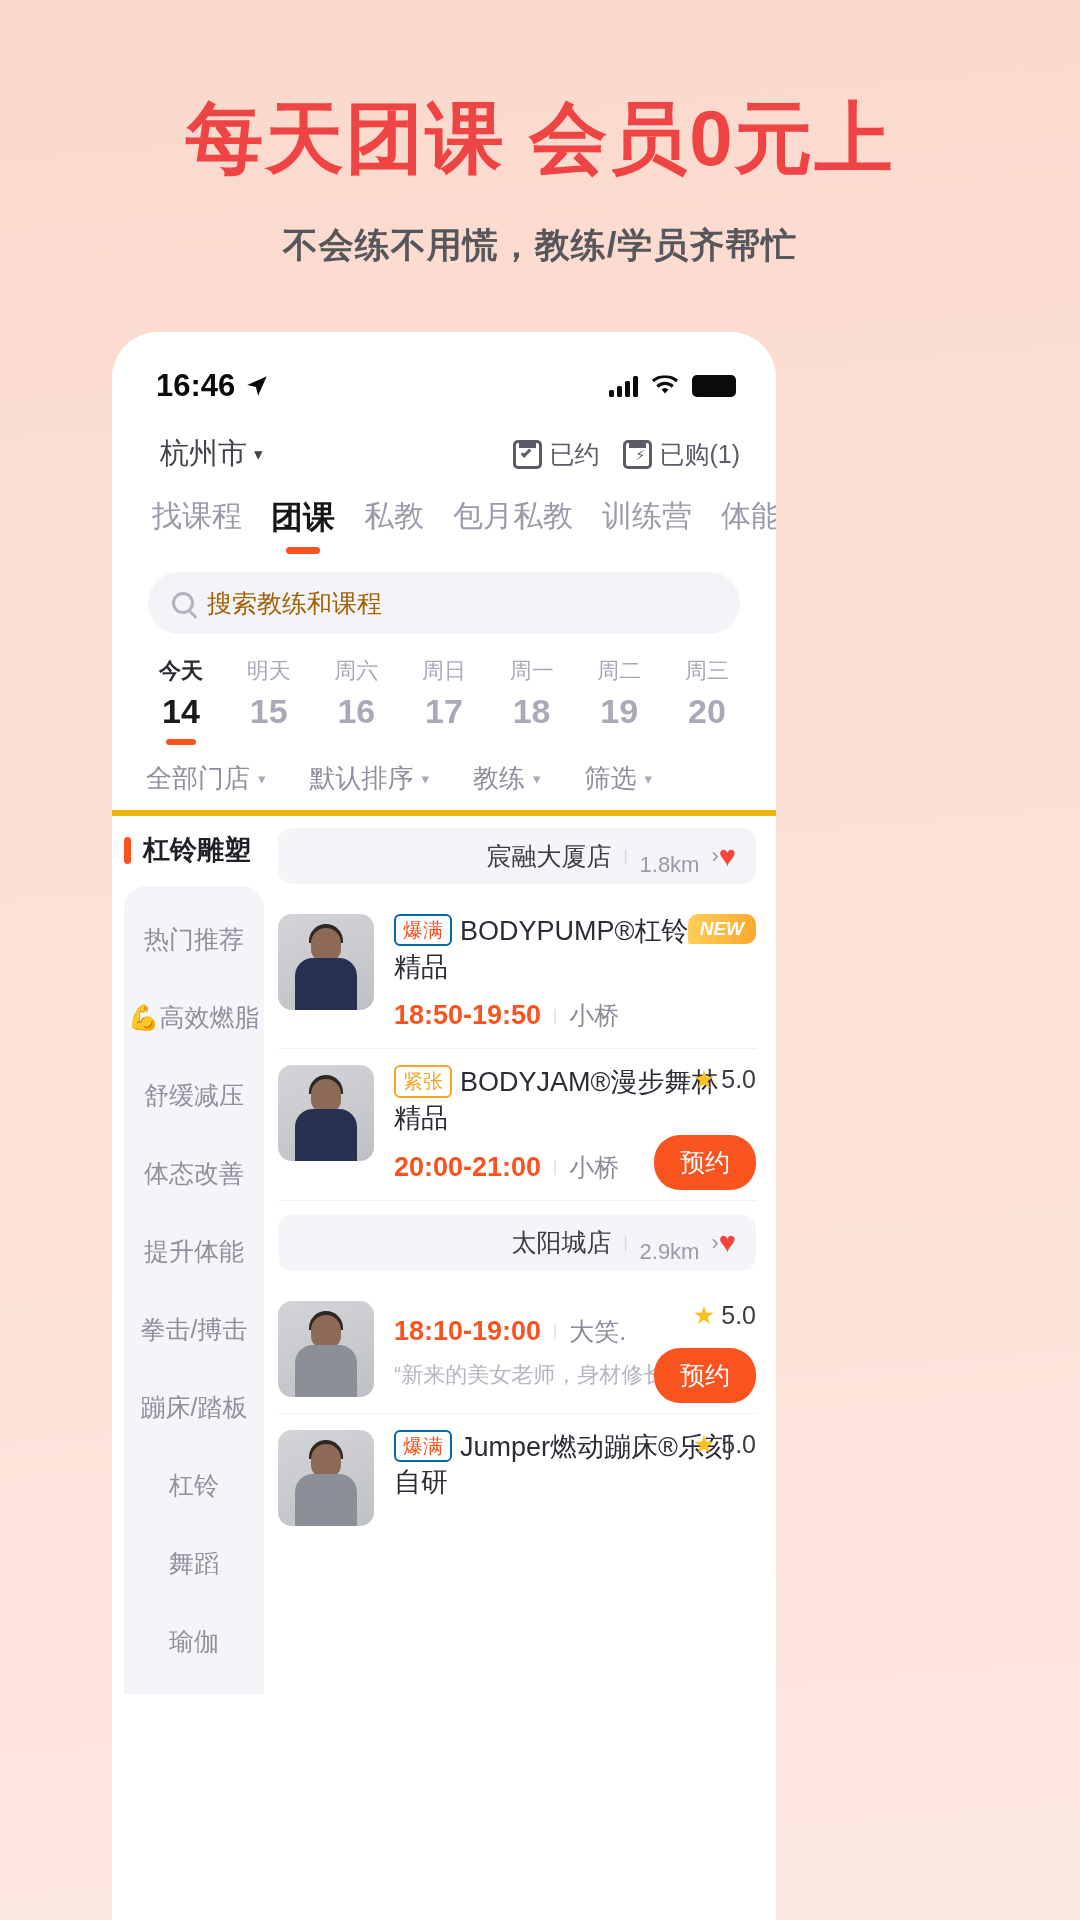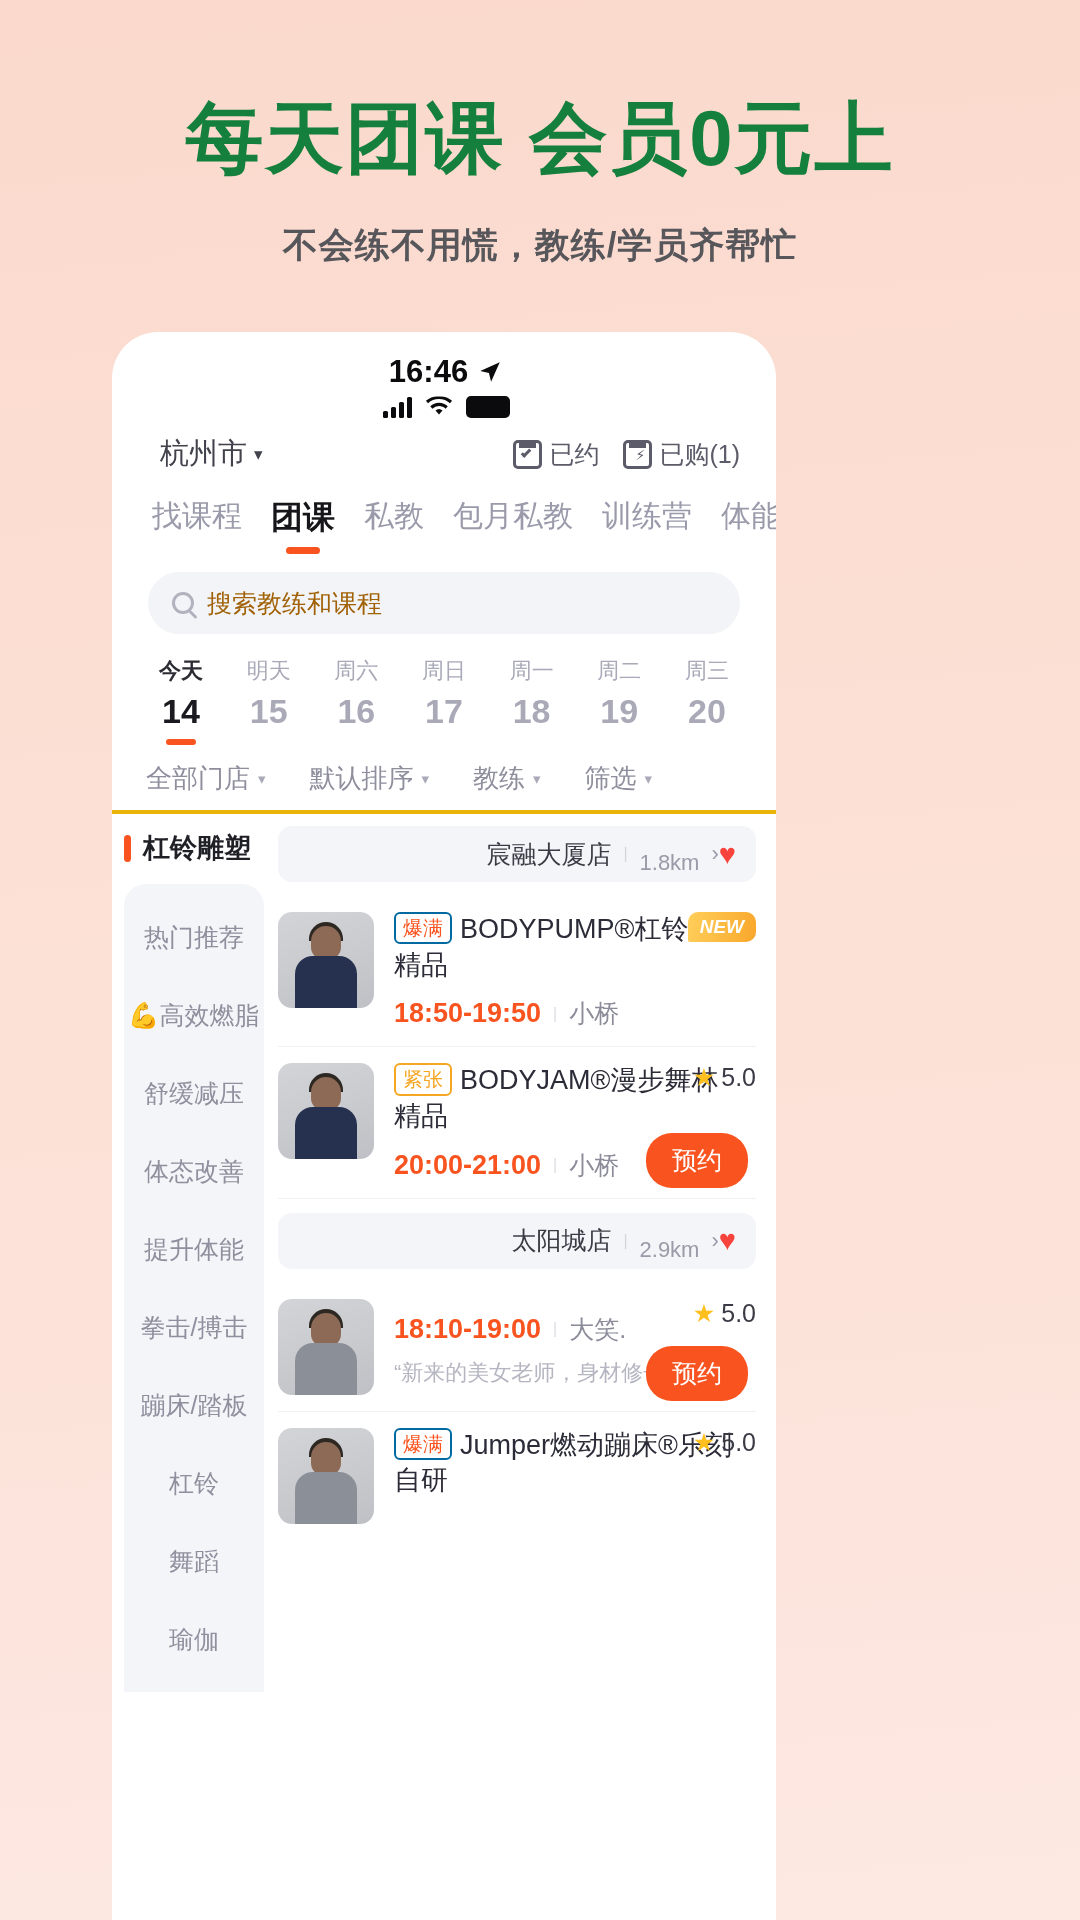--- a/index.html
+++ b/index.html
@@ -9,21 +9,21 @@
     background: linear-gradient(175deg, #fbd9cd 0%, #fcdfd3 35%, #fce3da 70%, #fde8e2 100%);
     overflow: hidden;
     position: relative;
   }
 
   
   .promo { width: 100%; padding-top: 96px; text-align: center; }
   .promo-title {
     font-size: 78px;
     font-weight: 900;
-    color: #15803d;
+    color: #ef4444;
     letter-spacing: 2px;
     line-height: 1.08;
     white-space: nowrap;
   }
   .promo-sub {
     margin-top: 42px;
     font-size: 35px;
     font-weight: 700;
     color: #56565b;
     letter-spacing: 1px;
@@ -41,21 +41,20 @@
     overflow: hidden;
   }
 
   
   .statusbar {
     height: 86px;
     display: flex;
     align-items: center;
     justify-content: space-between;
     padding: 22px 40px 0 44px;
-    flex-direction: column;
   }
   .sb-time {
     font-size: 31px; font-weight: 700; color: #0b0b0d;
     display: flex; align-items: center; gap: 9px;
   }
   .sb-right { display: flex; align-items: center; gap: 13px; }
   .bars { display: flex; align-items: flex-end; gap: 3px; height: 21px; }
   .bars i { display: block; width: 5px; background: #0b0b0d; border-radius: 1.5px; }
   .bars i:nth-child(1){height:7px} .bars i:nth-child(2){height:11px}
   .bars i:nth-child(3){height:16px} .bars i:nth-child(4){height:21px}
@@ -130,21 +129,21 @@
   .date.active .dow { color: #2c2c34; font-weight: 700; }
   .date.active .num { color: #1a1a20; font-weight: 800; }
   .date.active::after {
     content: ""; position: absolute; left: 50%; transform: translateX(-50%);
     bottom: 2px; width: 30px; height: 6px; background: #f9541f; border-radius: 3px;
   }
 
   
   .filters {
     display: flex; align-items: center; gap: 0;
-    padding: 14px 34px 14px 34px; border-bottom: 4px solid #eab308;
+    padding: 14px 34px 14px 34px; border-bottom: 6px solid #eab308;
   }
   .filter {
     font-size: 26px; color: #8e8e9d; display: flex; align-items: center; gap: 8px;
     margin-right: 44px;
   }
   .filter .caret2 { font-size: 15px; color: #a9a9b8; }
 
   
   .split { display: flex; height: 760px; }
 
@@ -225,21 +224,21 @@
     display: flex; flex-direction: column; align-items: flex-end; gap: 12px;
   }
   .rating { font-size: 25px; color: #3b3b46; display: flex; align-items: center; gap: 6px; }
   .star { color: #ffc01f; font-size: 25px; }
   .tag-new {
     font-size: 19px; font-weight: 800; font-style: italic; color: #ffffff;
     background: linear-gradient(100deg,#ffcf5a,#f9a72b);
     border-radius: 10px 10px 10px 2px; padding: 4px 12px;
   }
   .btn-book {
-    position: absolute; right: 8px; bottom: 10px;
+    position: absolute; right: 0; bottom: 10px;
     background: #f9541f; color: #fff; font-size: 25px; font-weight: 500;
     border: none; border-radius: 26px; padding: 11px 26px;
   }
 </style>
 </head>
 <body>
 
 <div class="promo">
   <div class="promo-title">每天团课 会员0元上</div>
   <div class="promo-sub">不会练不用慌，教练/学员齐帮忙</div>

